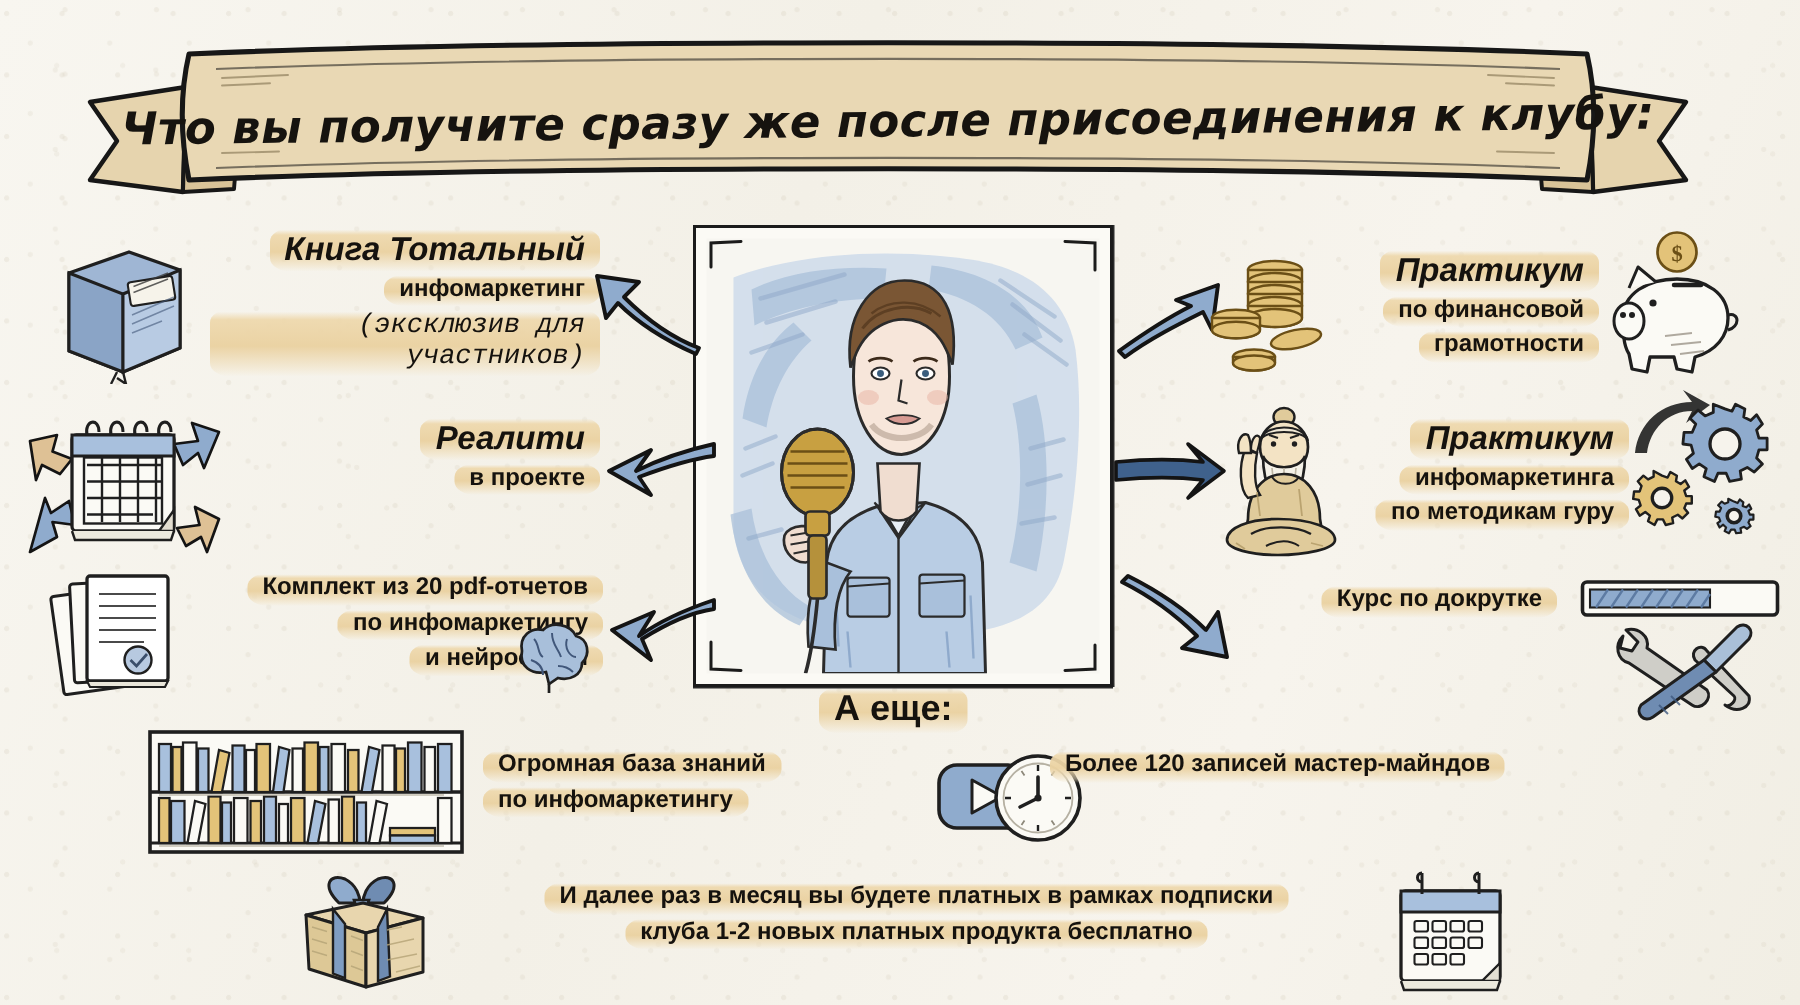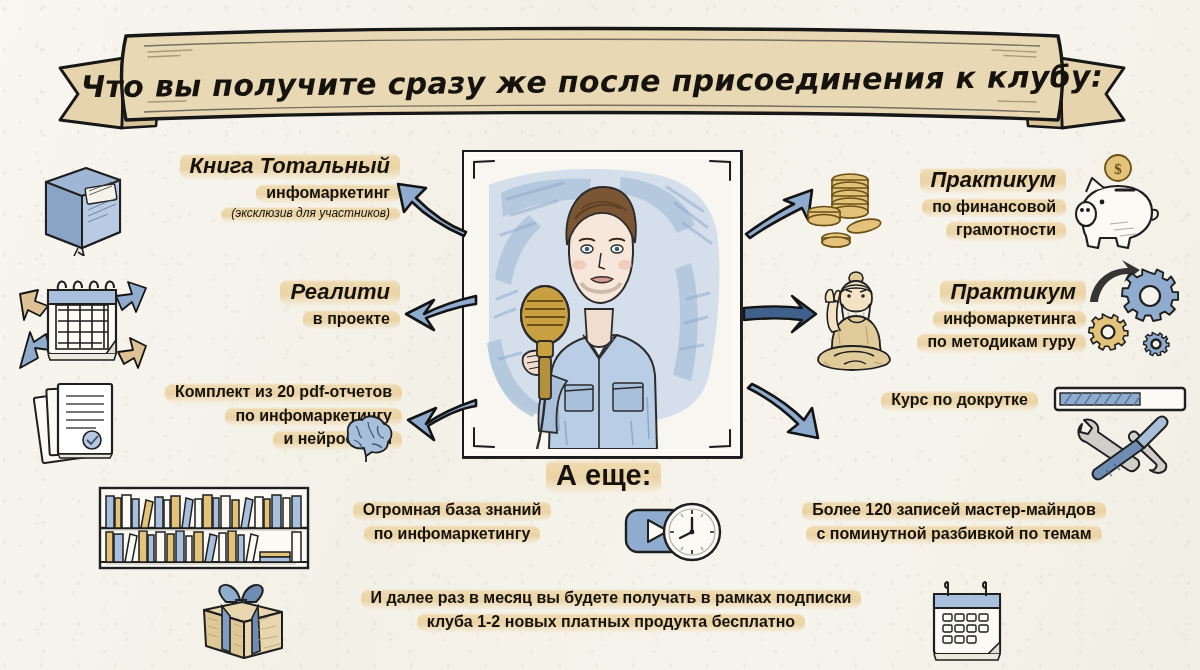--- a/index.html
+++ b/index.html
@@ -42,42 +42,42 @@
   
   .hl{
     display:inline-block;
     padding:1px 10px 2px;
     background:linear-gradient(180deg,rgba(240,222,186,0) 4%,rgba(238,216,172,.92) 16%,rgba(234,209,160,.95) 55%,rgba(241,226,195,.5) 88%,rgba(241,226,195,0) 100%);
     border-radius:14px/9px;
   }
   .itm-txt{line-height:1.16;color:#15120e;}
   .l1{font-style:italic;font-weight:700;font-size:22px;}
   .l2{font-weight:700;font-size:16px;}
-  .l3{font-style:italic;font-weight:400;font-size:12px;}
+  .l3{font-style:italic;font-weight:400;font-size:18px;font-family:Liberation Mono, monospace;}
   .right-al{text-align:right;align-items:flex-end;}
-  .left-al{text-align:left;align-items:center;}
+  .left-al{text-align:left;align-items:flex-start;}
   .col{display:flex;flex-direction:column;gap:2px;}
 
   
   #portrait-card{
     left:462px;top:150px;width:276px;height:304px;
     background:#fbfaf5;
     border:2.5px solid #1b1b1b;
     box-shadow:0 1px 0 #2a2a2a,1px 0 0 #2a2a2a;
     overflow:hidden;
   }
   #portrait-inner{position:absolute;inset:7px;overflow:hidden;background:#f7f6f1;}
 
   
   .ico{display:block;}
 
   
   #a-esche{
     left:546px;top:458px;
-    font-weight:700;font-size:29px;color:#15120e;
+    font-weight:700;font-size:24px;color:#15120e;
   }
 </style>
 </head>
 <body>
 
 <div id="paper-grain"></div>
 
 <div class="stage">
 
   <div class="abs" id="banner-wrap">
@@ -487,23 +487,22 @@
         <path d="M68 10 L68 14 M68 50 L68 54 M46 32 L50 32 M86 32 L90 32"></path>
       </g>
       <g stroke="#8d887a" stroke-width="1.2">
         <path d="M79 14 L77 17 M57 14 L59 17 M79 50 L77 47 M57 50 L59 47"></path>
       </g>
       <path d="M68 32 L68 18" stroke="#1f1f1f" stroke-width="2.4" stroke-linecap="round"></path>
       <path d="M68 32 L56 38" stroke="#1f1f1f" stroke-width="2.4" stroke-linecap="round"></path>
       <circle cx="68" cy="32" r="2.4" fill="#1f1f1f"></circle>
     </svg>
   </div>
-  <div class="abs col left-al" style="left:754px;top:500px;width:400px;">
+  <div class="abs col left-al" style="left:700px;top:500px;width:400px;">
     <div class="itm-txt l2"><span class="hl">Более 120 записей мастер-майндов</span></div>
-    <div class="itm-txt l2"><span class="hl">с поминутной разбивкой по темам</span></div>
   </div>
 
   <div class="abs" style="left:196px;top:580px;">
     <svg class="ico" width="94" height="82" viewBox="0 0 94 82">
 
       <path d="M30 22 C18 10 24 2 34 6 C42 10 44 18 44 22 Z" fill="#8fabcd" stroke="#1f1f1f" stroke-width="2" stroke-linejoin="round"></path>
       <path d="M60 22 C72 10 66 2 56 6 C48 10 46 18 46 22 Z" fill="#6f8cb2" stroke="#1f1f1f" stroke-width="2" stroke-linejoin="round"></path>
       <path d="M40 20 L50 20 L48 26 L42 26 Z" fill="#8fabcd" stroke="#1f1f1f" stroke-width="1.8"></path>
 
       <path d="M8 30 L46 22 L86 32 L48 42 Z" fill="#e8d6ae" stroke="#1f1f1f" stroke-width="2" stroke-linejoin="round"></path>
@@ -514,21 +513,21 @@
 
       <path d="M26 26 L34 36 L34 72 L26 69 Z" fill="#7f9dc2" stroke="#1f1f1f" stroke-width="1.6"></path>
       <path d="M62 26 L56 38 L56 74 L64 71 Z" fill="#6f8cb2" stroke="#1f1f1f" stroke-width="1.6"></path>
       <g stroke="#b5a477" stroke-width="1" opacity=".8">
         <path d="M12 38 L22 41 M12 46 L22 49 M12 54 L22 57 M38 44 L46 47 M38 54 L46 57 M38 64 L46 67
                  M62 40 L72 38 M62 50 L80 46 M62 60 L82 56 M68 68 L84 64"></path>
       </g>
     </svg>
   </div>
   <div class="abs col" style="left:296px;top:588px;width:630px;text-align:center;align-items:center;">
-    <div class="itm-txt l2"><span class="hl">И далее раз в месяц вы будете получать в рамках подписки</span></div>
+    <div class="itm-txt l2"><span class="hl">И далее раз в месяц вы будете платных в рамках подписки</span></div>
     <div class="itm-txt l2"><span class="hl">клуба 1-2 новых платных продукта бесплатно</span></div>
   </div>
   <div class="abs" style="left:922px;top:580px;">
     <svg class="ico" width="92" height="82" viewBox="0 0 92 82">
       <rect x="12" y="14" width="66" height="60" rx="3" fill="#fbfaf5" stroke="#1f1f1f" stroke-width="2.2"></rect>
       <path d="M12 14 L78 14 L78 28 L12 28 Z" fill="#a8c0dd" stroke="#1f1f1f" stroke-width="2"></path>
       <g stroke="#1f1f1f" stroke-width="2" fill="none">
         <path d="M26 16 L26 2 M26 2 C22 2 22 8 26 8"></path>
         <path d="M64 16 L64 2 M64 2 C60 2 60 8 64 8"></path>
       </g>

